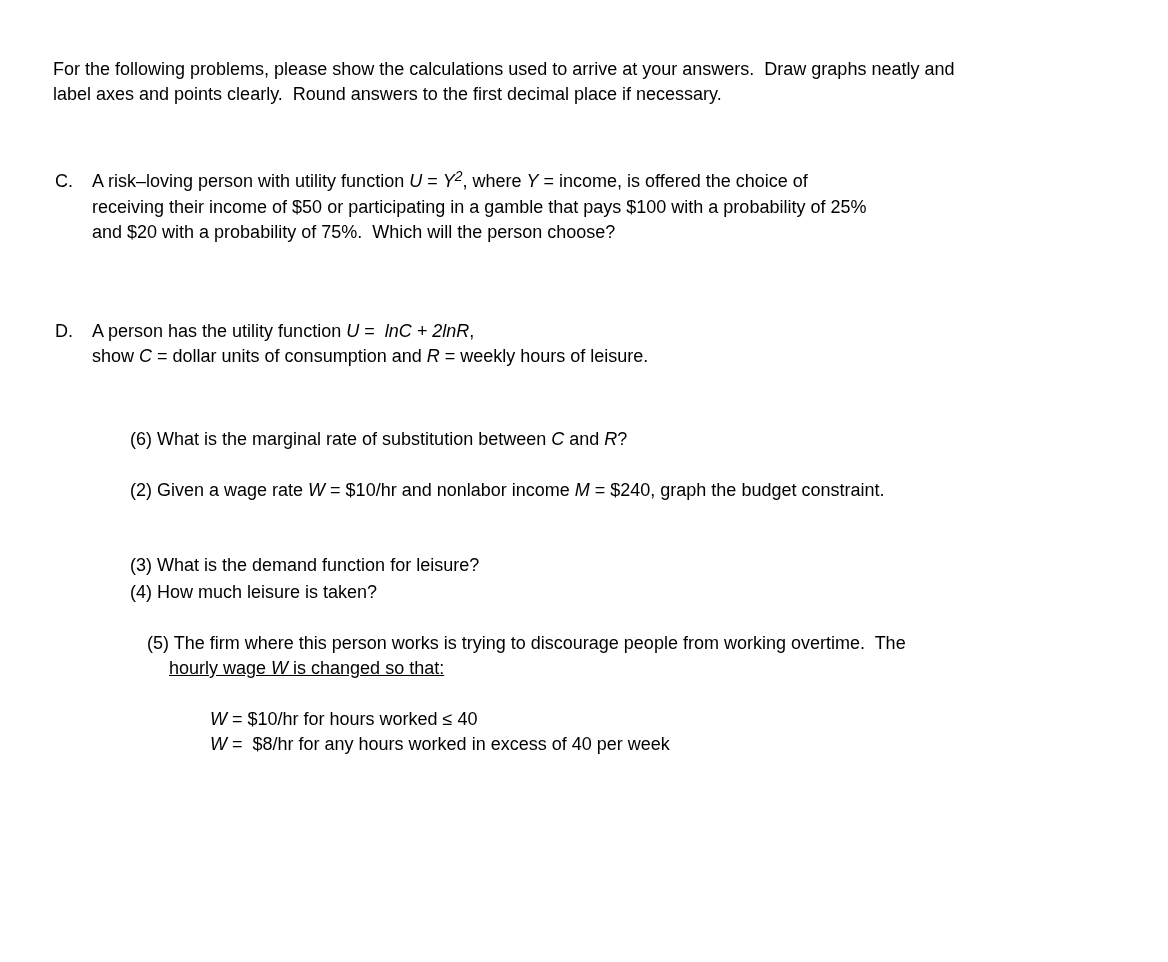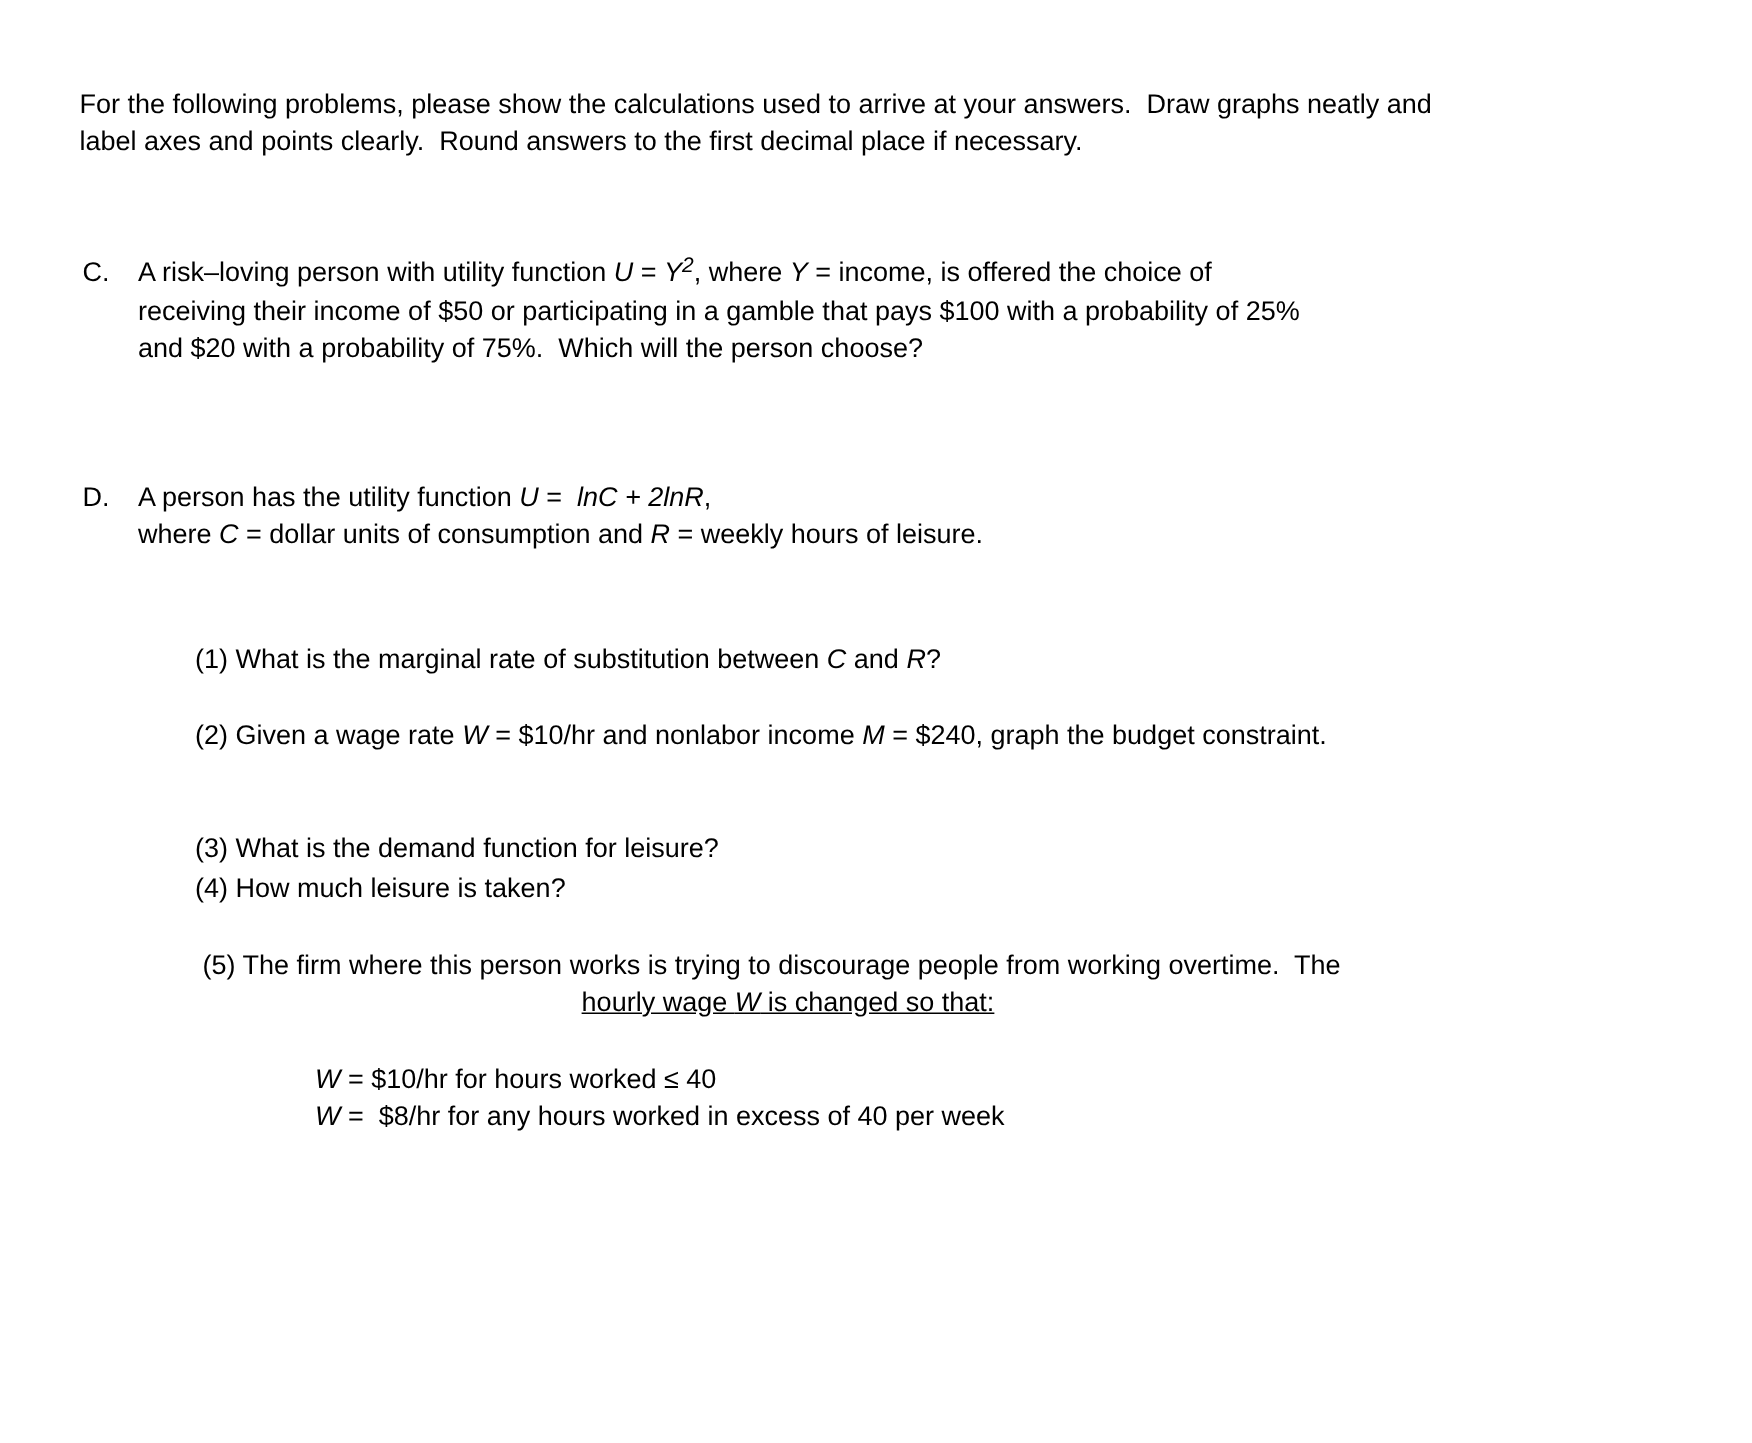--- a/index.html
+++ b/index.html
@@ -28,21 +28,21 @@
   .problem { display: flex; align-items: flex-start; }
   .problem-label { width: 37px; flex: 0 0 37px; }
   
   .intro       { left: 53px;  top: 57px;  }
   .problem-c   { left: 55px;  top: 169px; }
   .problem-d   { left: 55px;  top: 319px; }
   .q1          { left: 130px; top: 427px; }
   .q2          { left: 130px; top: 478px; }
   .q3          { left: 130px; top: 529px; margin-top: 24px; }
   .q4          { left: 130px; top: 580px; }
-  .q5          { left: 135px; top: 631px; text-align: center; }
+  .q5          { left: 147px; top: 631px; }
   .q5 .line:nth-child(2) { padding-left: 22px; text-decoration: underline; }
   .wage        { left: 210px; top: 707px; }
   .graph-note  { left: 160px; top: 781px; margin-top: 20px; }
   .q6          { left: 131px; top: 829px; }
 </style>
 </head>
 <body>
 
 <div class="doc">
 
@@ -57,26 +57,26 @@
         <div class="line"><span class="seg">A risk–loving person with utility function </span><span class="seg-i">U</span><span class="seg"> = </span><span class="seg-i">Y</span><span class="seg-sup">2</span><span class="seg">, where </span><span class="seg-i">Y</span><span class="seg"> = income, is offered the choice of</span></div>
         <div class="line"><span class="seg">receiving their income of $50 or participating in a gamble that pays $100 with a probability of 25%</span></div>
         <div class="line"><span class="seg">and $20 with a probability of 75%.  Which will the person choose?</span></div>
       </div>
   </div>
 
   <div class="block problem problem-d">
     <div class="problem-label">D.</div>
     <div class="problem-body">
         <div class="line"><span class="seg">A person has the utility function </span><span class="seg-i">U</span><span class="seg"> =  </span><span class="seg-i">lnC + 2lnR</span><span class="seg">,</span></div>
-        <div class="line"><span class="seg">where </span><span class="seg-i">C</span><span class="seg"> = dollar units of consumption and </span><span class="seg-i">R</span><span class="seg"> = weekly hours of leisure.</span></div>
+        <div class="line"><span class="seg">show </span><span class="seg-i">C</span><span class="seg"> = dollar units of consumption and </span><span class="seg-i">R</span><span class="seg"> = weekly hours of leisure.</span></div>
       </div>
   </div>
 
   <div class="block q1">
-      <div class="line"><span class="seg">(1) What is the marginal rate of substitution between </span><span class="seg-i">C</span><span class="seg"> and </span><span class="seg-i">R</span><span class="seg">?</span></div>
+      <div class="line"><span class="seg">(6) What is the marginal rate of substitution between </span><span class="seg-i">C</span><span class="seg"> and </span><span class="seg-i">R</span><span class="seg">?</span></div>
     </div>
 
   <div class="block q2">
       <div class="line"><span class="seg">(2) Given a wage rate </span><span class="seg-i">W</span><span class="seg"> = $10/hr and nonlabor income </span><span class="seg-i">M</span><span class="seg"> = $240, graph the budget constraint.</span></div>
     </div>
 
   <div class="block q3">
       <div class="line"><span class="seg">(3) What is the demand function for leisure?</span></div>
     </div>
 

